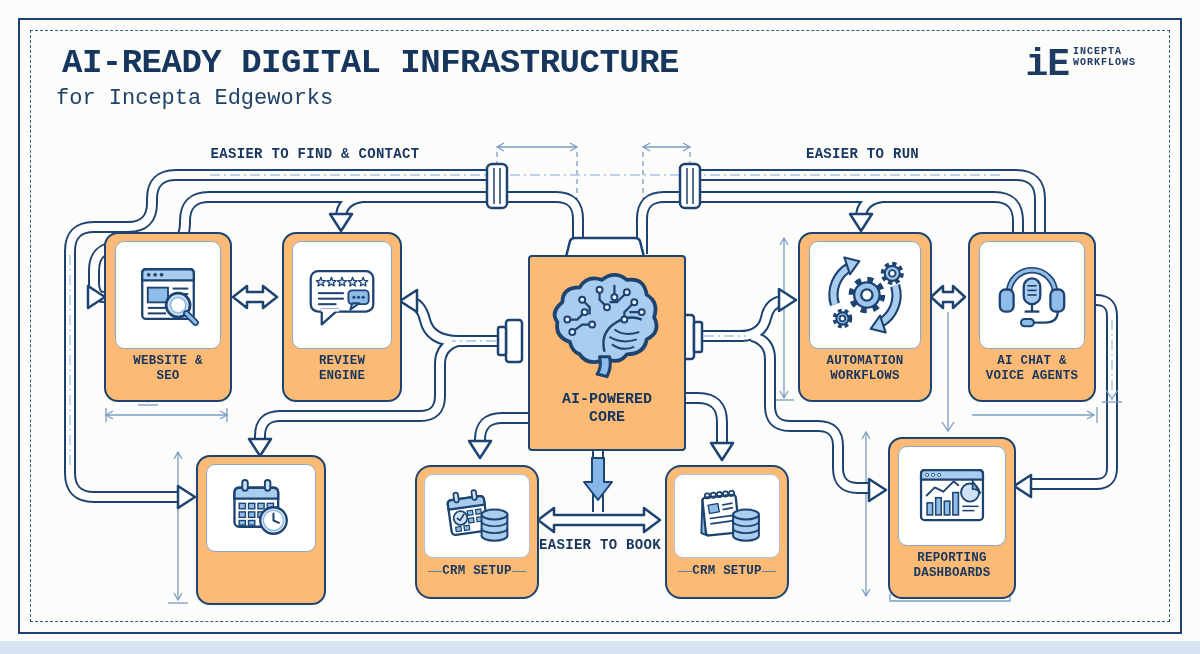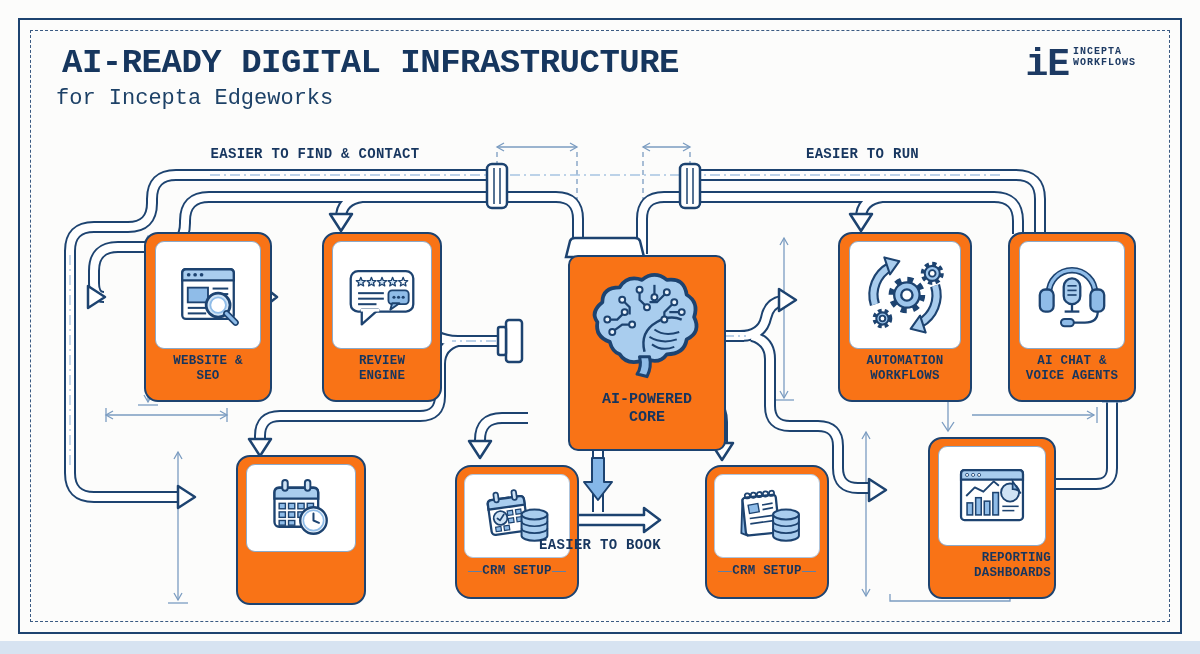--- a/index.html
+++ b/index.html
@@ -13,22 +13,22 @@
   .title{position:absolute;left:62px;top:44px;font-size:34px;font-weight:800;
          letter-spacing:-.5px;color:#16365e;z-index:4;}
   .subtitle{position:absolute;left:56px;top:86px;font-size:22px;font-weight:400;color:#1d4167;z-index:4;}
   .logo{position:absolute;right:64px;top:46px;display:flex;gap:4px;z-index:4;}
   .logo-mark{font-size:38px;font-weight:800;color:#1d3a63;letter-spacing:-1px;line-height:1;}
   .logo-text{display:flex;flex-direction:column;font-size:10px;font-weight:800;
          color:#1d3a63;letter-spacing:1px;line-height:1.1;}
   .seclabel{position:absolute;font-size:14px;font-weight:800;color:#17365f;
          letter-spacing:.3px;text-align:center;z-index:4;}
   svg.wires{position:absolute;left:0;top:0;z-index:1;}
-  .node{position:absolute;background:#f97316;border:2.5px solid #1d4370;border-radius:14px;
-        z-index:2;display:flex;flex-direction:column;align-items:center;margin-left:40px;}
+  .node{position:absolute;background:#fdba74;border:2.5px solid #1d4370;border-radius:14px;
+        z-index:2;display:flex;flex-direction:column;align-items:center;}
   .panel{margin-top:7px;border:1.5px solid #8aa9c9;border-radius:9px;background:#fff;
         display:flex;align-items:center;justify-content:center;}
   .nlabel{font-size:12.5px;font-weight:800;color:#16355e;text-align:center;line-height:1.18;
         letter-spacing:.2px;margin-top:5px;}
   .crmrow{display:flex;align-items:center;margin-top:6px;}
   .dash{width:14px;height:0;border-top:1.5px solid #5f7fa6;}
   .corelabel{font-size:15px;font-weight:800;color:#16355e;text-align:center;line-height:1.2;margin-top:2px;}
 </style>
 </head>
 <body>
@@ -234,21 +234,21 @@
         <rect x="57" y="45" width="22" height="15" rx="4" fill="#8fbce8" stroke="#1d4370" stroke-width="2"></rect>
         <polygon points="61,59 59,66 69,59" fill="#8fbce8" stroke="#1d4370" stroke-width="2" stroke-linejoin="round"></polygon>
         <circle cx="63" cy="52.5" r="1.7" fill="#1d4370"></circle>
           <circle cx="68" cy="52.5" r="1.7" fill="#1d4370"></circle>
           <circle cx="73" cy="52.5" r="1.7" fill="#1d4370"></circle>
       </svg>
     </div>
     <div class="nlabel" style="width:70px;">REVIEW ENGINE</div>
   </div>
 
-  <div class="node" style="left:528px;top:255px;width:154px;height:192px;border-radius:10px;">
+  <div class="node" style="left:528px;top:255px;width:154px;height:192px;border-radius:4px;">
     <svg width="126" height="124" viewBox="0 0 100 100" style="margin-top:8px;">
       <path d="M20,62 Q8,58 10,46 Q4,38 14,30 Q14,18 28,18 Q34,8 46,12 Q56,4 66,12 Q80,10 82,24 Q92,30 88,42 Q94,54 82,60 Q80,72 66,72 Q60,80 50,76 Q34,82 28,72 Q22,70 20,62 Z" fill="#a9cdee" stroke="#1d4370" stroke-width="3" stroke-linejoin="round"></path>
       <path d="M44,74 Q46,82 42,88 L50,90 Q54,82 52,74 Z" fill="#8fbce8" stroke="#1d4370" stroke-width="2.5" stroke-linejoin="round"></path>
       <path d="M48,70 Q44,54 58,46 Q68,40 78,44" fill="none" stroke="#1d4370" stroke-width="2"></path>
       <path d="M54,64 Q62,70 72,66 M52,58 Q62,64 74,60 M56,52 Q64,58 76,54" fill="none" stroke="#1d4370" stroke-width="1.6"></path>
       <g fill="none" stroke="#1d4370" stroke-width="1.8">
         <path d="M18,44 H26 L32,38"></path>
           <path d="M22,54 L30,48 H38"></path>
           <path d="M30,28 L36,34 V40"></path>
         <path d="M44,20 V28 L50,34"></path>
@@ -421,16 +421,16 @@
           <rect x="41" y="56" width="6.5" height="16"></rect>
             <rect x="51" y="46" width="6.5" height="26"></rect>
         </g>
         <polyline points="20,50 30,40 40,45 52,33 58,38" fill="none" stroke="#1d4370" stroke-width="2.2" stroke-linejoin="round"></polyline>
         <circle cx="71" cy="46" r="10.5" fill="#cfe3f5" stroke="#1d4370" stroke-width="2.2"></circle>
         <path d="M73,34 L73,43 A10.5,10.5 0 0 1 82.5,48 Z" transform="translate(1,-1)" fill="#8fbce8" stroke="#1d4370" stroke-width="2"></path>
         <line x1="62" y1="62" x2="81" y2="62" stroke="#1d4370" stroke-width="1.8"></line>
         <line x1="62" y1="67" x2="76" y2="67" stroke="#1d4370" stroke-width="1.8"></line>
       </svg>
     </div>
-    <div class="nlabel" style="width:118px;text-align:right;">REPORTING DASHBOARDS</div>
+    <div class="nlabel" style="width:118px;">REPORTING DASHBOARDS</div>
   </div>
 
 </div>
 
 </body></html>

